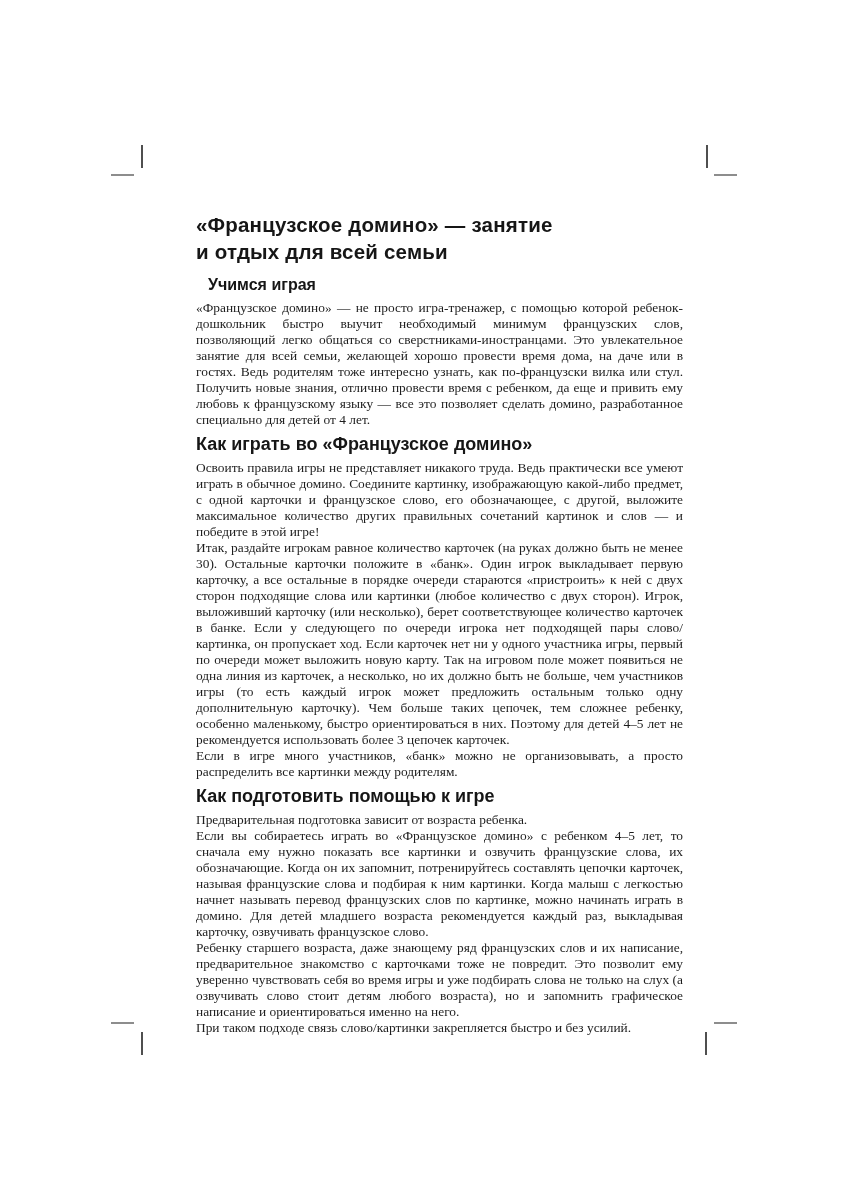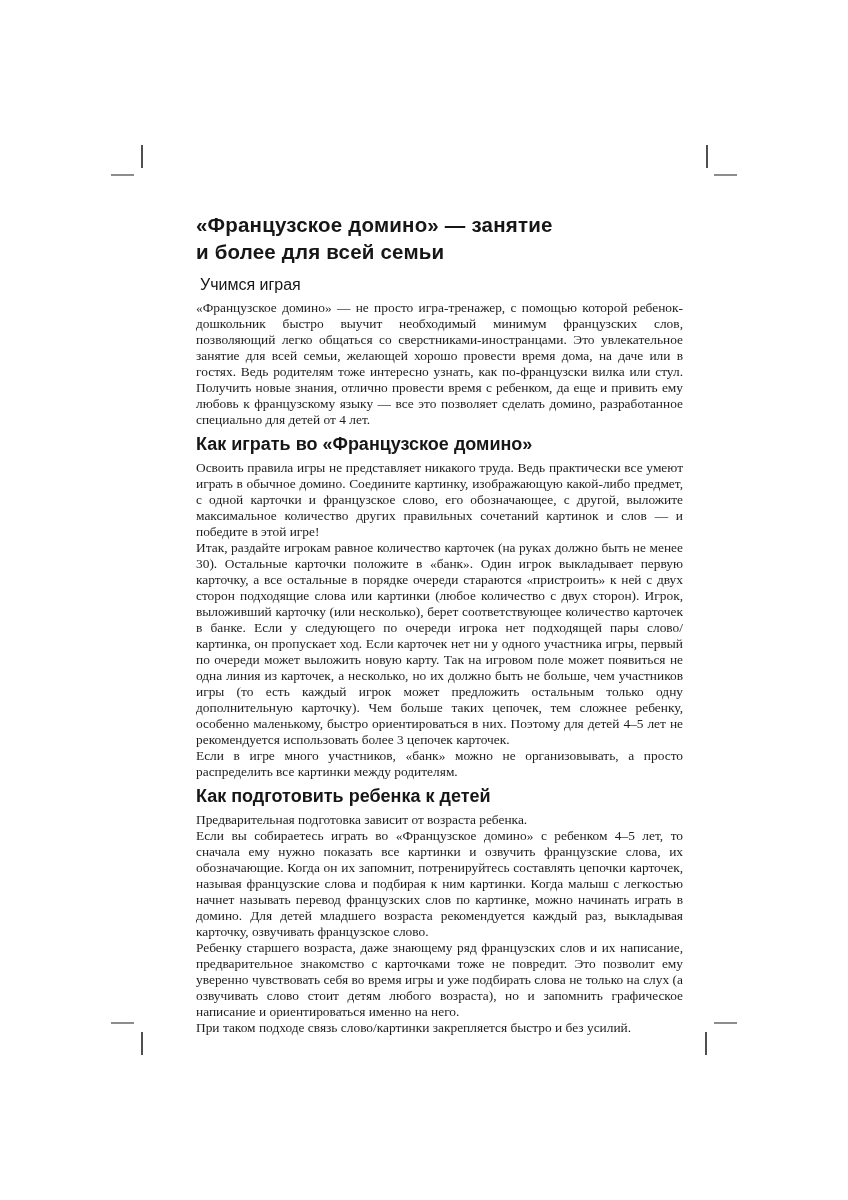--- a/index.html
+++ b/index.html
@@ -42,23 +42,23 @@
     margin: 0 0 10px 0;
     font-family: "Liberation Sans", sans-serif;
     font-weight: bold;
     font-size: 20.5px;
     line-height: 27px;
     color: #161616;
     letter-spacing: 0.2px;
   }
   h1.doc-title span { display: block; }
   h2.sub-heading {
-    margin: 4px 0 5px 4px;
+    margin: 4px 0 5px 12px;
     font-family: "Liberation Sans", sans-serif;
-    font-weight: normal;
+    font-weight: bold;
     font-size: 16px;
     line-height: 20px;
     color: #161616;
   }
   h2.section-heading {
     margin: 4px 0 4px 0;
     font-family: "Liberation Sans", sans-serif;
     font-weight: bold;
     font-size: 18px;
     line-height: 24px;
@@ -83,31 +83,31 @@
   <div class="crop h tr-h"></div>
   <div class="crop h bl-h"></div>
   <div class="crop v bl-v"></div>
   <div class="crop h br-h"></div>
   <div class="crop v br-v"></div>
 
   <div class="content">
 
     <h1 class="doc-title">
       <span>«Французское домино» — занятие</span>
-      <span>и более для всей семьи</span>
+      <span>и отдых для всей семьи</span>
     </h1>
 
     <h2 class="sub-heading">Учимся играя</h2>
     <p class="body-par">«Французское домино» — не просто игра-тренажер, с помощью которой ребенок-дошкольник быстро выучит необходимый минимум французских слов, позволяющий легко общаться со сверстниками-иностранцами. Это увлекательное занятие для всей семьи, желающей хорошо провести время дома, на даче или в гостях. Ведь родителям тоже интересно узнать, как по-французски вилка или стул. Получить новые знания, отлично провести время с ребенком, да еще и привить ему любовь к французскому языку — все это позволяет сделать домино, разработанное специально для детей от 4 лет.</p>
 
     <h2 class="section-heading">Как играть во «Французское домино»</h2>
     <p class="body-par">Освоить правила игры не представляет никакого труда. Ведь практически все умеют играть в обычное домино. Соедините картинку, изображающую какой-либо предмет, с одной карточки и французское слово, его обозначающее, с другой, выложите максимальное количество других правильных сочетаний картинок и слов — и победите в этой игре!</p>
     <p class="body-par">Итак, раздайте игрокам равное количество карточек (на руках должно быть не менее 30). Остальные карточки положите в «банк». Один игрок выкладывает первую карточку, а все остальные в порядке очереди стараются «пристроить» к ней с двух сторон подходящие слова или картинки (любое количество с двух сторон). Игрок, выложивший карточку (или несколько), берет соответствующее количество карточек в банке. Если у следующего по очереди игрока нет подходящей пары слово/картинка, он пропускает ход. Если карточек нет ни у одного участника игры, первый по очереди может выложить новую карту. Так на игровом поле может появиться не одна линия из карточек, а несколько, но их должно быть не больше, чем участников игры (то есть каждый игрок может предложить остальным только одну дополнительную карточку). Чем больше таких цепочек, тем сложнее ребенку, особенно маленькому, быстро ориентироваться в них. Поэтому для детей 4–5 лет не рекомендуется использовать более 3 цепочек карточек.</p>
     <p class="body-par">Если в игре много участников, «банк» можно не организовывать, а просто распределить все картинки между родителям.</p>
 
-    <h2 class="section-heading">Как подготовить ребенка к детей</h2>
+    <h2 class="section-heading">Как подготовить помощью к игре</h2>
     <p class="body-par">Предварительная подготовка зависит от возраста ребенка.</p>
     <p class="body-par">Если вы собираетесь играть во «Французское домино» с ребенком 4–5 лет, то сначала ему нужно показать все картинки и озвучить французские слова, их обозначающие. Когда он их запомнит, потренируйтесь составлять цепочки карточек, называя французские слова и подбирая к ним картинки. Когда малыш с легкостью начнет называть перевод французских слов по картинке, можно начинать играть в домино. Для детей младшего возраста рекомендуется каждый раз, выкладывая карточку, озвучивать французское слово.</p>
     <p class="body-par">Ребенку старшего возраста, даже знающему ряд французских слов и их написание, предварительное знакомство с карточками тоже не повредит. Это позволит ему уверенно чувствовать себя во время игры и уже подбирать слова не только на слух (а озвучивать слово стоит детям любого возраста), но и запомнить графическое написание и ориентироваться именно на него.</p>
     <p class="body-par">При таком подходе связь слово/картинки закрепляется быстро и без усилий.</p>
 
   </div>
 </div>
 
 </body></html>

